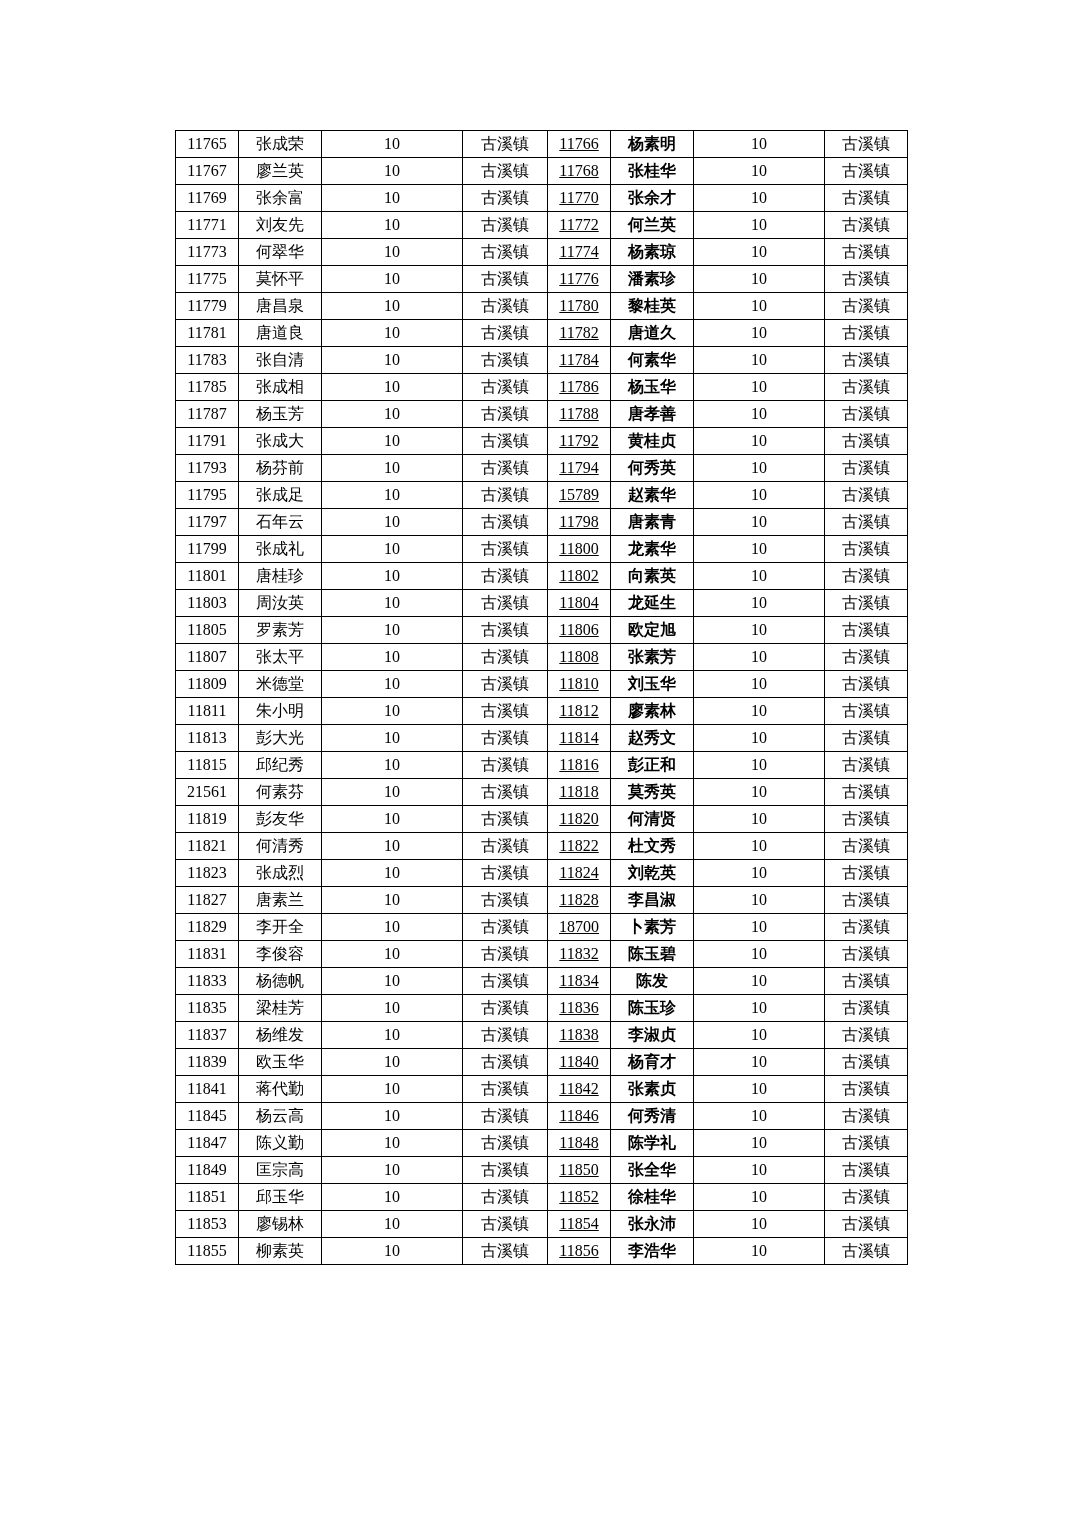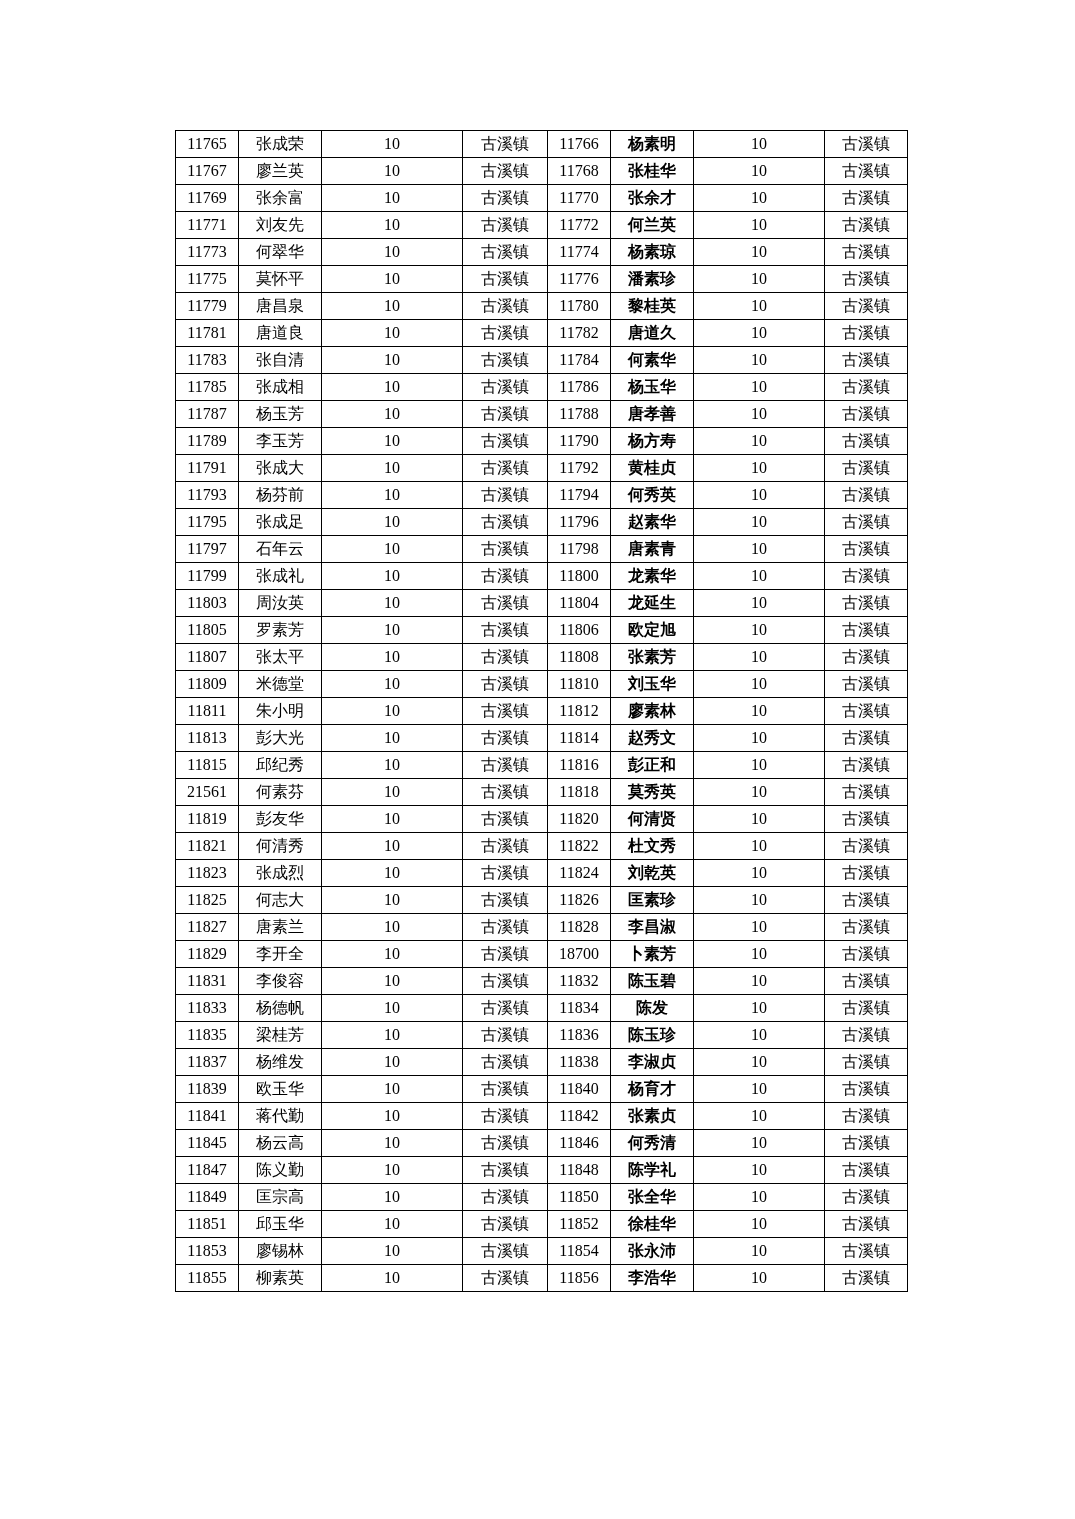--- a/index.html
+++ b/index.html
@@ -36,21 +36,21 @@
     padding: 0;
     height: 26px;
     white-space: nowrap;
     overflow: hidden;
   }
   
   td.c0 { width: 62px; }
   td.c1 { width: 82px; }
   td.c2 { width: 140px; }
   td.c3 { width: 84px; }
-  td.c4 { width: 62px; }
+  td.c4 { width: 62px; text-decoration: underline; }
   td.c5 { width: 82px; font-weight: bold; }
   td.c6 { width: 130px; }
   td.c7 { width: 82px; }
 </style>
 </head>
 <body>
 
 <div class="page">
   <table class="roster">
     <tbody>
@@ -158,30 +158,20 @@
           <td class="c0">11787</td>
           <td class="c1">杨玉芳</td>
           <td class="c2">10</td>
           <td class="c3">古溪镇</td>
           <td class="c4">11788</td>
           <td class="c5">唐孝善</td>
           <td class="c6">10</td>
           <td class="c7">古溪镇</td>
         </tr>
         <tr>
-          <td class="c0">11789</td>
-          <td class="c1">李玉芳</td>
-          <td class="c2">10</td>
-          <td class="c3">古溪镇</td>
-          <td class="c4">11790</td>
-          <td class="c5">杨方寿</td>
-          <td class="c6">10</td>
-          <td class="c7">古溪镇</td>
-        </tr>
-        <tr>
           <td class="c0">11791</td>
           <td class="c1">张成大</td>
           <td class="c2">10</td>
           <td class="c3">古溪镇</td>
           <td class="c4">11792</td>
           <td class="c5">黄桂贞</td>
           <td class="c6">10</td>
           <td class="c7">古溪镇</td>
         </tr>
         <tr>
@@ -192,21 +182,21 @@
           <td class="c4">11794</td>
           <td class="c5">何秀英</td>
           <td class="c6">10</td>
           <td class="c7">古溪镇</td>
         </tr>
         <tr>
           <td class="c0">11795</td>
           <td class="c1">张成足</td>
           <td class="c2">10</td>
           <td class="c3">古溪镇</td>
-          <td class="c4">11796</td>
+          <td class="c4">15789</td>
           <td class="c5">赵素华</td>
           <td class="c6">10</td>
           <td class="c7">古溪镇</td>
         </tr>
         <tr>
           <td class="c0">11797</td>
           <td class="c1">石年云</td>
           <td class="c2">10</td>
           <td class="c3">古溪镇</td>
           <td class="c4">11798</td>
@@ -218,20 +208,30 @@
           <td class="c0">11799</td>
           <td class="c1">张成礼</td>
           <td class="c2">10</td>
           <td class="c3">古溪镇</td>
           <td class="c4">11800</td>
           <td class="c5">龙素华</td>
           <td class="c6">10</td>
           <td class="c7">古溪镇</td>
         </tr>
         <tr>
+          <td class="c0">11801</td>
+          <td class="c1">唐桂珍</td>
+          <td class="c2">10</td>
+          <td class="c3">古溪镇</td>
+          <td class="c4">11802</td>
+          <td class="c5">向素英</td>
+          <td class="c6">10</td>
+          <td class="c7">古溪镇</td>
+        </tr>
+        <tr>
           <td class="c0">11803</td>
           <td class="c1">周汝英</td>
           <td class="c2">10</td>
           <td class="c3">古溪镇</td>
           <td class="c4">11804</td>
           <td class="c5">龙延生</td>
           <td class="c6">10</td>
           <td class="c7">古溪镇</td>
         </tr>
         <tr>
@@ -324,30 +324,20 @@
           <td class="c6">10</td>
           <td class="c7">古溪镇</td>
         </tr>
         <tr>
           <td class="c0">11823</td>
           <td class="c1">张成烈</td>
           <td class="c2">10</td>
           <td class="c3">古溪镇</td>
           <td class="c4">11824</td>
           <td class="c5">刘乾英</td>
-          <td class="c6">10</td>
-          <td class="c7">古溪镇</td>
-        </tr>
-        <tr>
-          <td class="c0">11825</td>
-          <td class="c1">何志大</td>
-          <td class="c2">10</td>
-          <td class="c3">古溪镇</td>
-          <td class="c4">11826</td>
-          <td class="c5">匡素珍</td>
           <td class="c6">10</td>
           <td class="c7">古溪镇</td>
         </tr>
         <tr>
           <td class="c0">11827</td>
           <td class="c1">唐素兰</td>
           <td class="c2">10</td>
           <td class="c3">古溪镇</td>
           <td class="c4">11828</td>
           <td class="c5">李昌淑</td>

